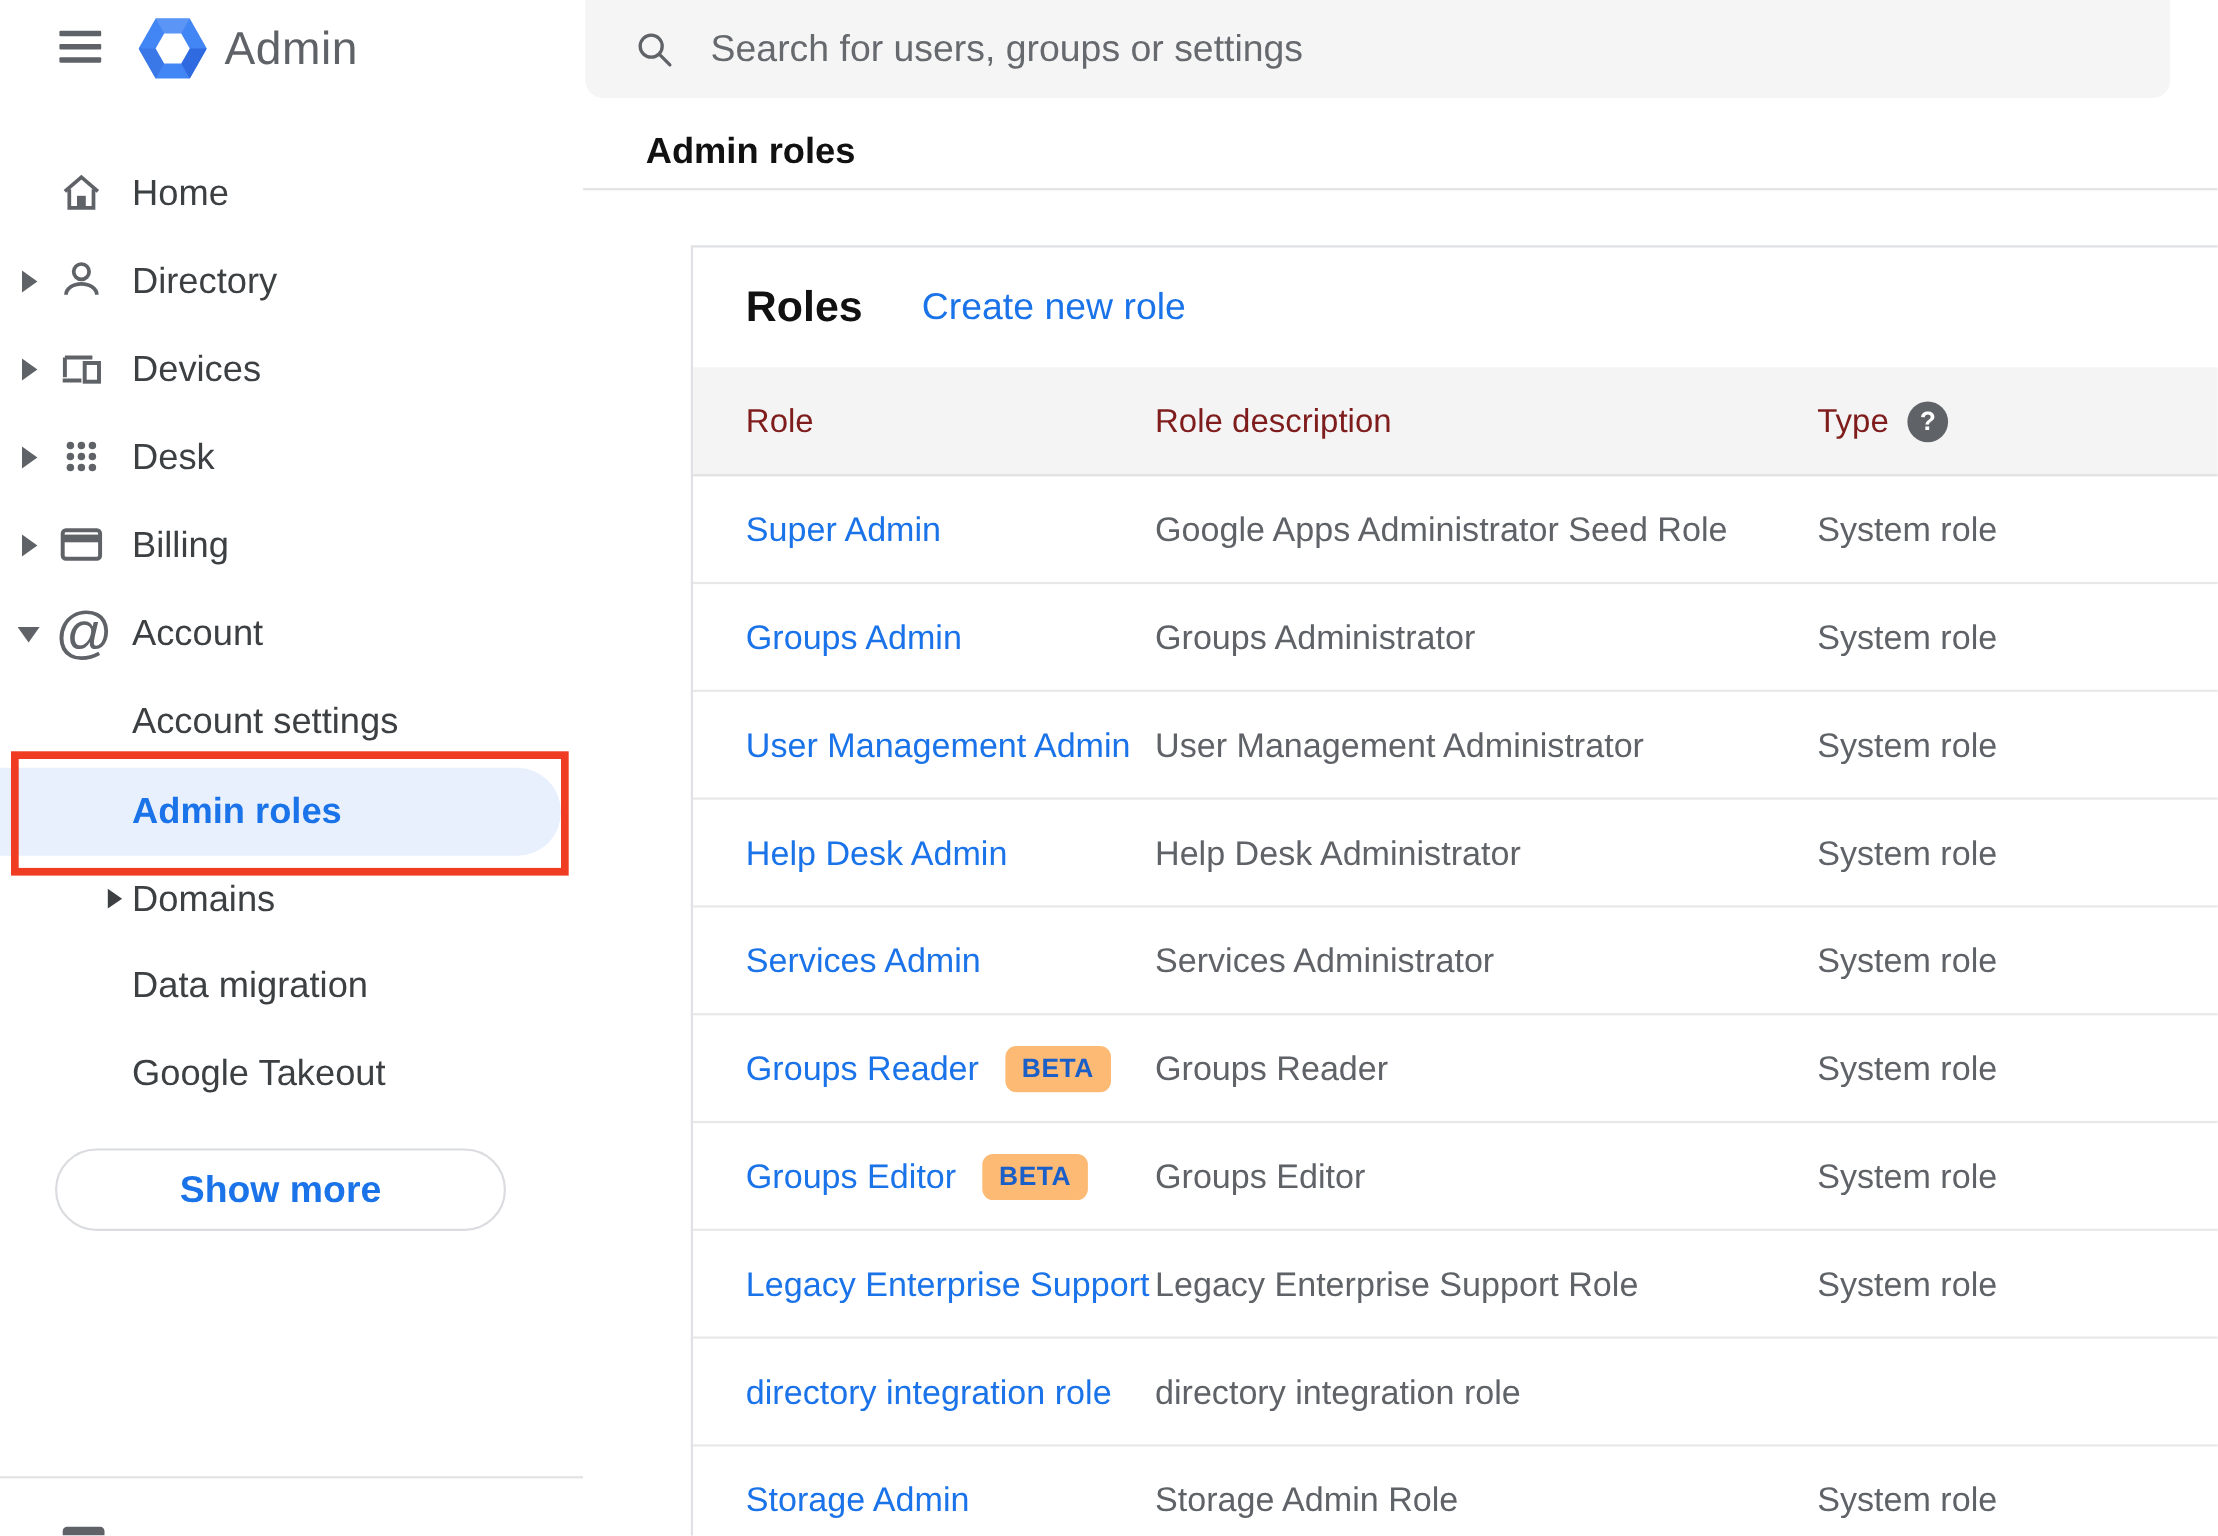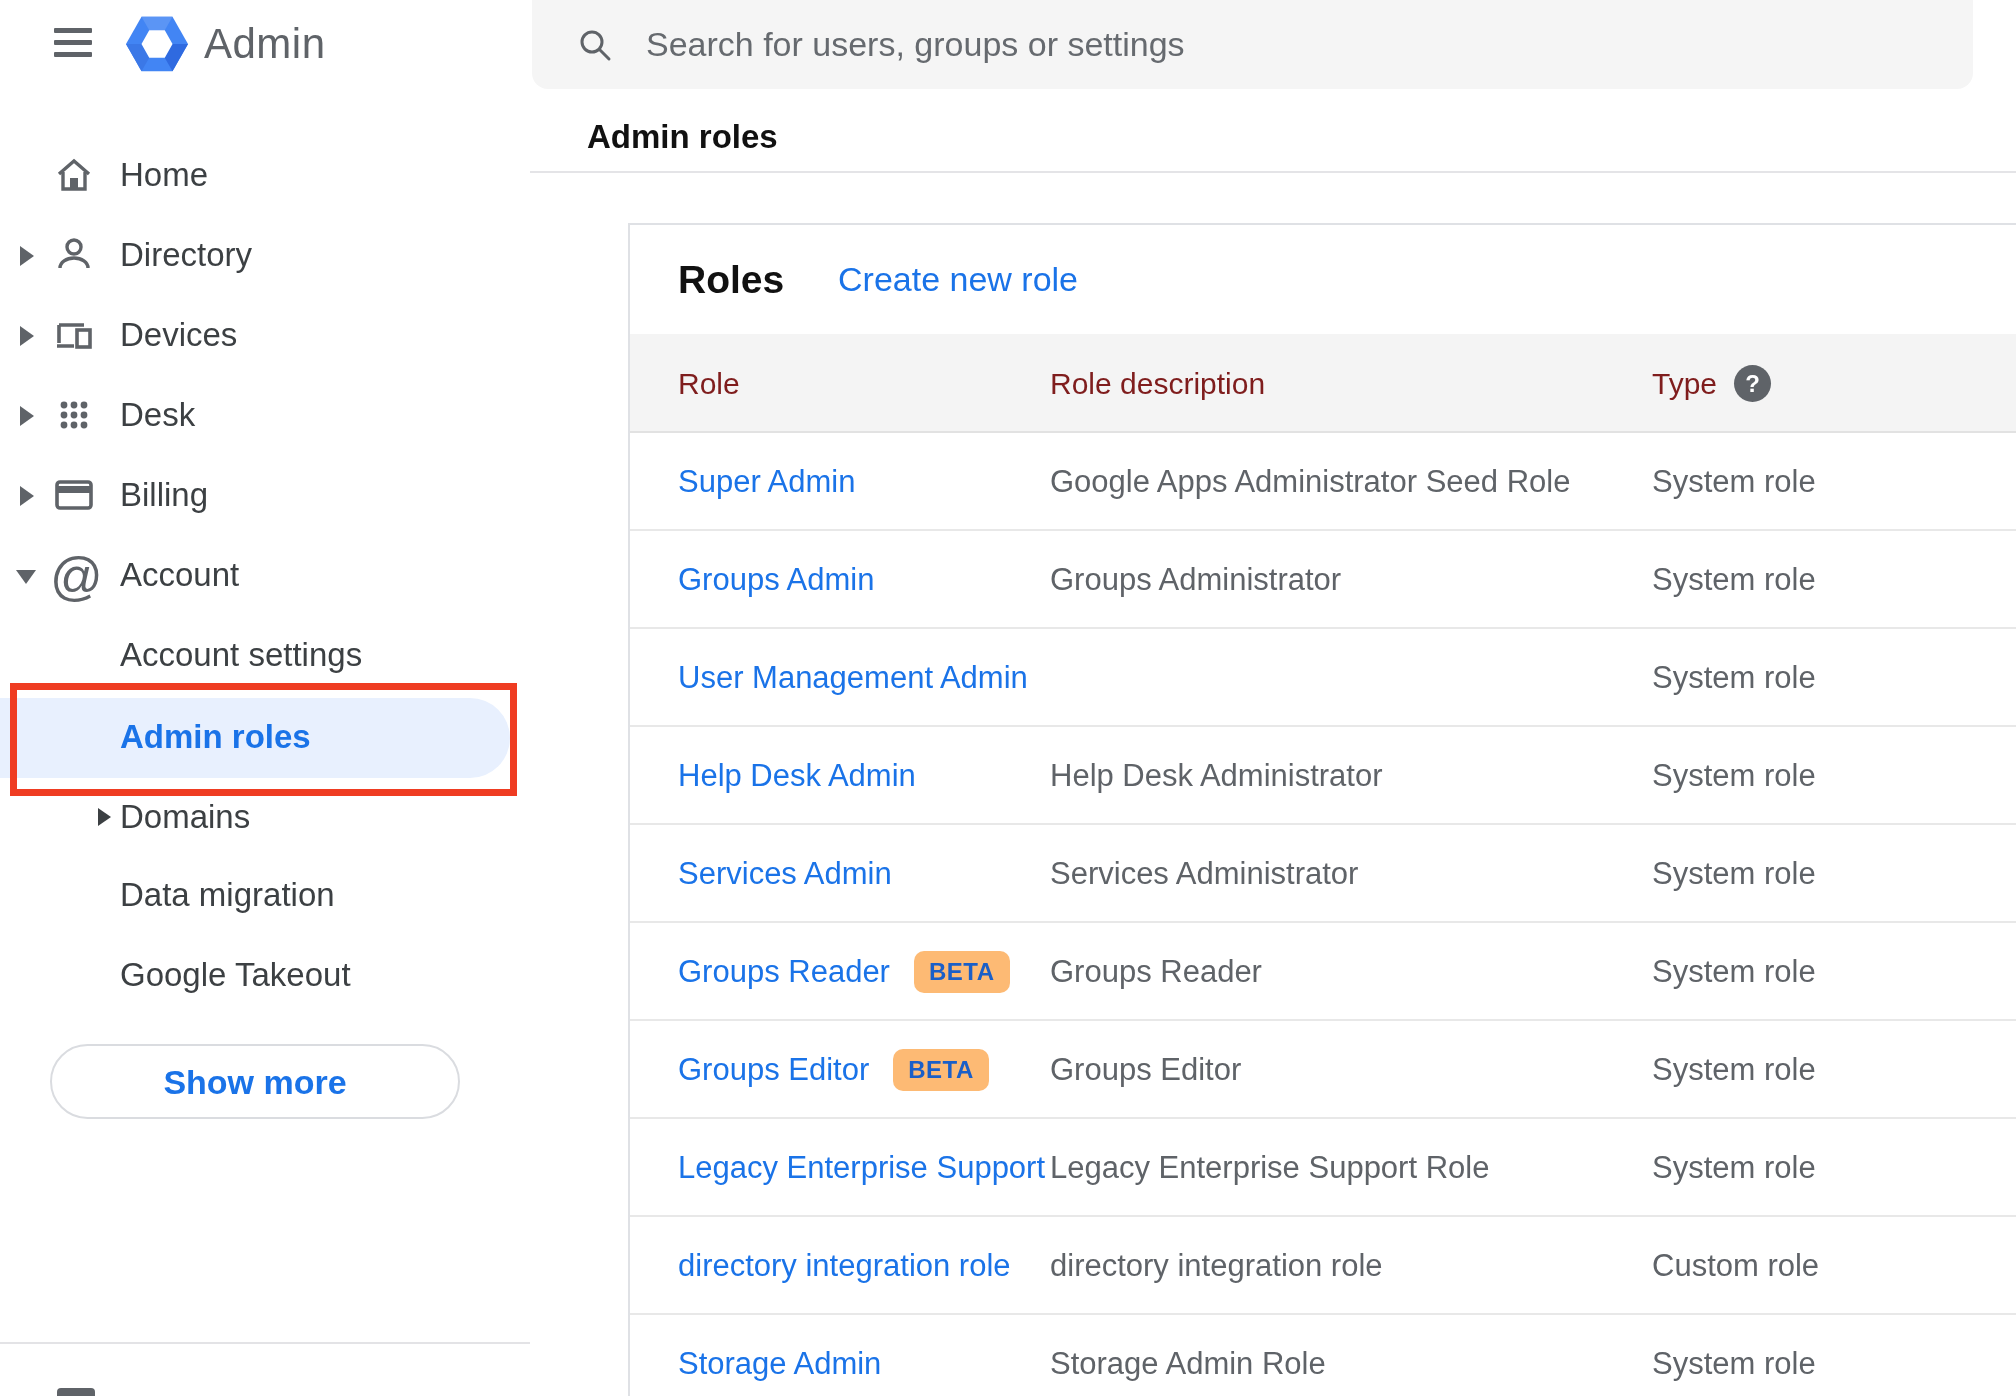--- a/index.html
+++ b/index.html
@@ -218,20 +218,21 @@
         <a class="role-link">Groups Admin</a>
       </span>
     <span class="cell c-desc">Groups Administrator</span>
     <span class="cell c-type">System role</span>
   </div>
 
   <div class="trow">
     <span class="cell c-role">
         <a class="role-link">User Management Admin</a>
       </span>
+    <span class="cell c-desc">User Management Administrator</span>
     <span class="cell c-type">System role</span>
   </div>
 
   <div class="trow">
     <span class="cell c-role">
         <a class="role-link">Help Desk Admin</a>
       </span>
     <span class="cell c-desc">Help Desk Administrator</span>
     <span class="cell c-type">System role</span>
   </div>
@@ -268,21 +269,20 @@
       </span>
     <span class="cell c-desc">Legacy Enterprise Support Role</span>
     <span class="cell c-type">System role</span>
   </div>
 
   <div class="trow">
     <span class="cell c-role">
         <a class="role-link">directory integration role</a>
       </span>
     <span class="cell c-desc">directory integration role</span>
-    <span class="cell c-type">Custom role</span>
   </div>
 
   <div class="trow">
     <span class="cell c-role">
         <a class="role-link">Storage Admin</a>
       </span>
     <span class="cell c-desc">Storage Admin Role</span>
     <span class="cell c-type">System role</span>
   </div>
 

